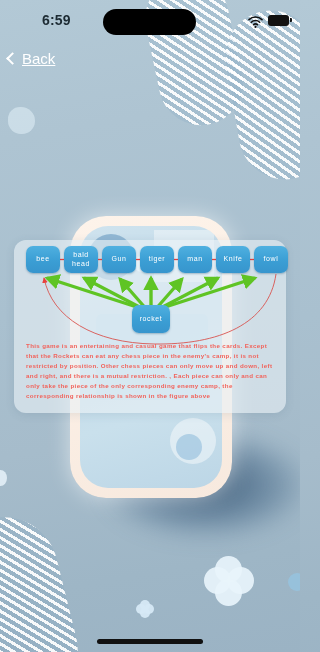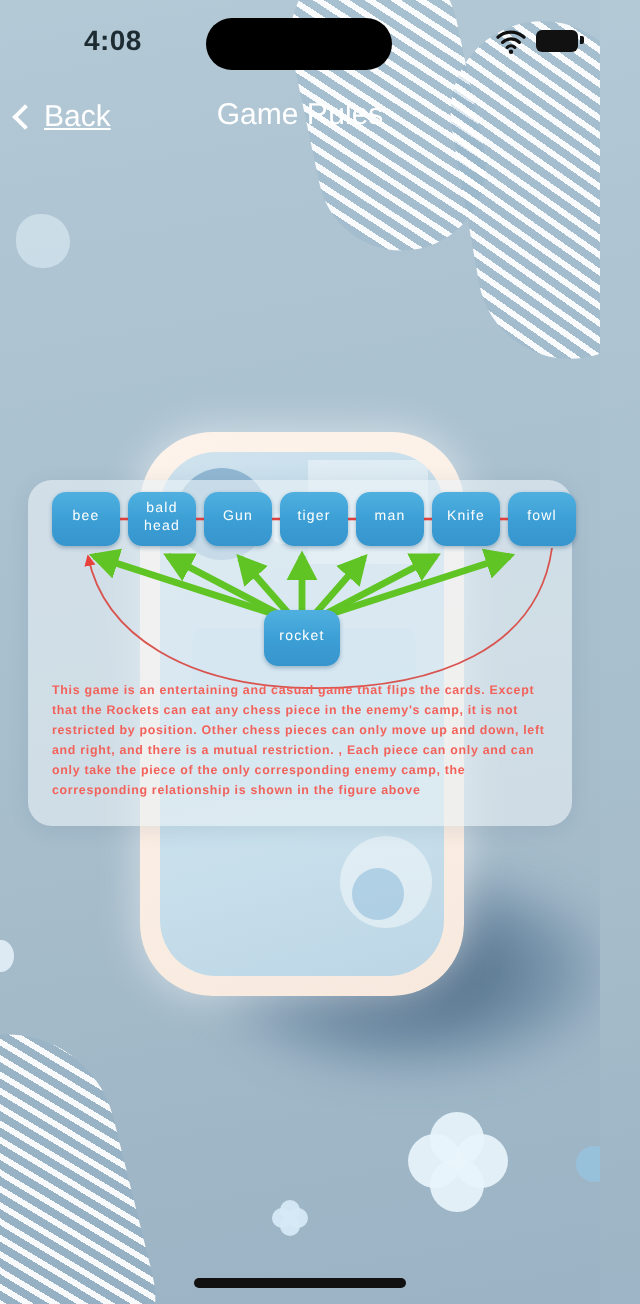--- a/index.html
+++ b/index.html
@@ -224,41 +224,40 @@
   </div>
   <div class="clover clover-sm">
     <span class="p1"></span>
       <span class="p2"></span>
       <span class="p3"></span>
       <span class="p4"></span>
   </div>
 </div>
 
 <div class="status-bar">
-  <div class="status-time">4:08</div>
+  <div class="status-time">6:59</div>
   <div class="dynamic-island"></div>
   <div class="status-right">
     <div class="wifi-icon">
       <svg width="15" height="12" viewBox="0 0 15 12">
         <path d="M1 3.6 A9.5 9.5 0 0 1 14 3.6" stroke="#111" stroke-width="1.6" fill="none" stroke-linecap="round"></path>
         <path d="M3.3 6.2 A6 6 0 0 1 11.7 6.2" stroke="#111" stroke-width="1.6" fill="none" stroke-linecap="round"></path>
         <path d="M5.6 8.7 A2.8 2.8 0 0 1 9.4 8.7" stroke="#111" stroke-width="1.6" fill="none" stroke-linecap="round"></path>
         <circle cx="7.5" cy="10.9" r="1.1" fill="#111"></circle>
       </svg>
     </div>
     <div class="battery-icon"></div>
   </div>
 </div>
 
 <div class="nav-bar">
   <div class="back-button">
     <span class="chevron-left"></span>
     <span class="back-label">Back</span>
   </div>
-  <div class="nav-title">Game Rules</div>
 </div>
 
 <div class="rules-card">
 
   <div class="diagram">
     <svg width="272" height="110" viewBox="0 0 272 110">
       <defs>
         <marker id="redhead" markerWidth="5" markerHeight="5" refX="4.2" refY="2.5" orient="auto">
           <path d="M0,0.4 L4.6,2.5 L0,4.6 z" fill="#e8413c"></path>
         </marker>

